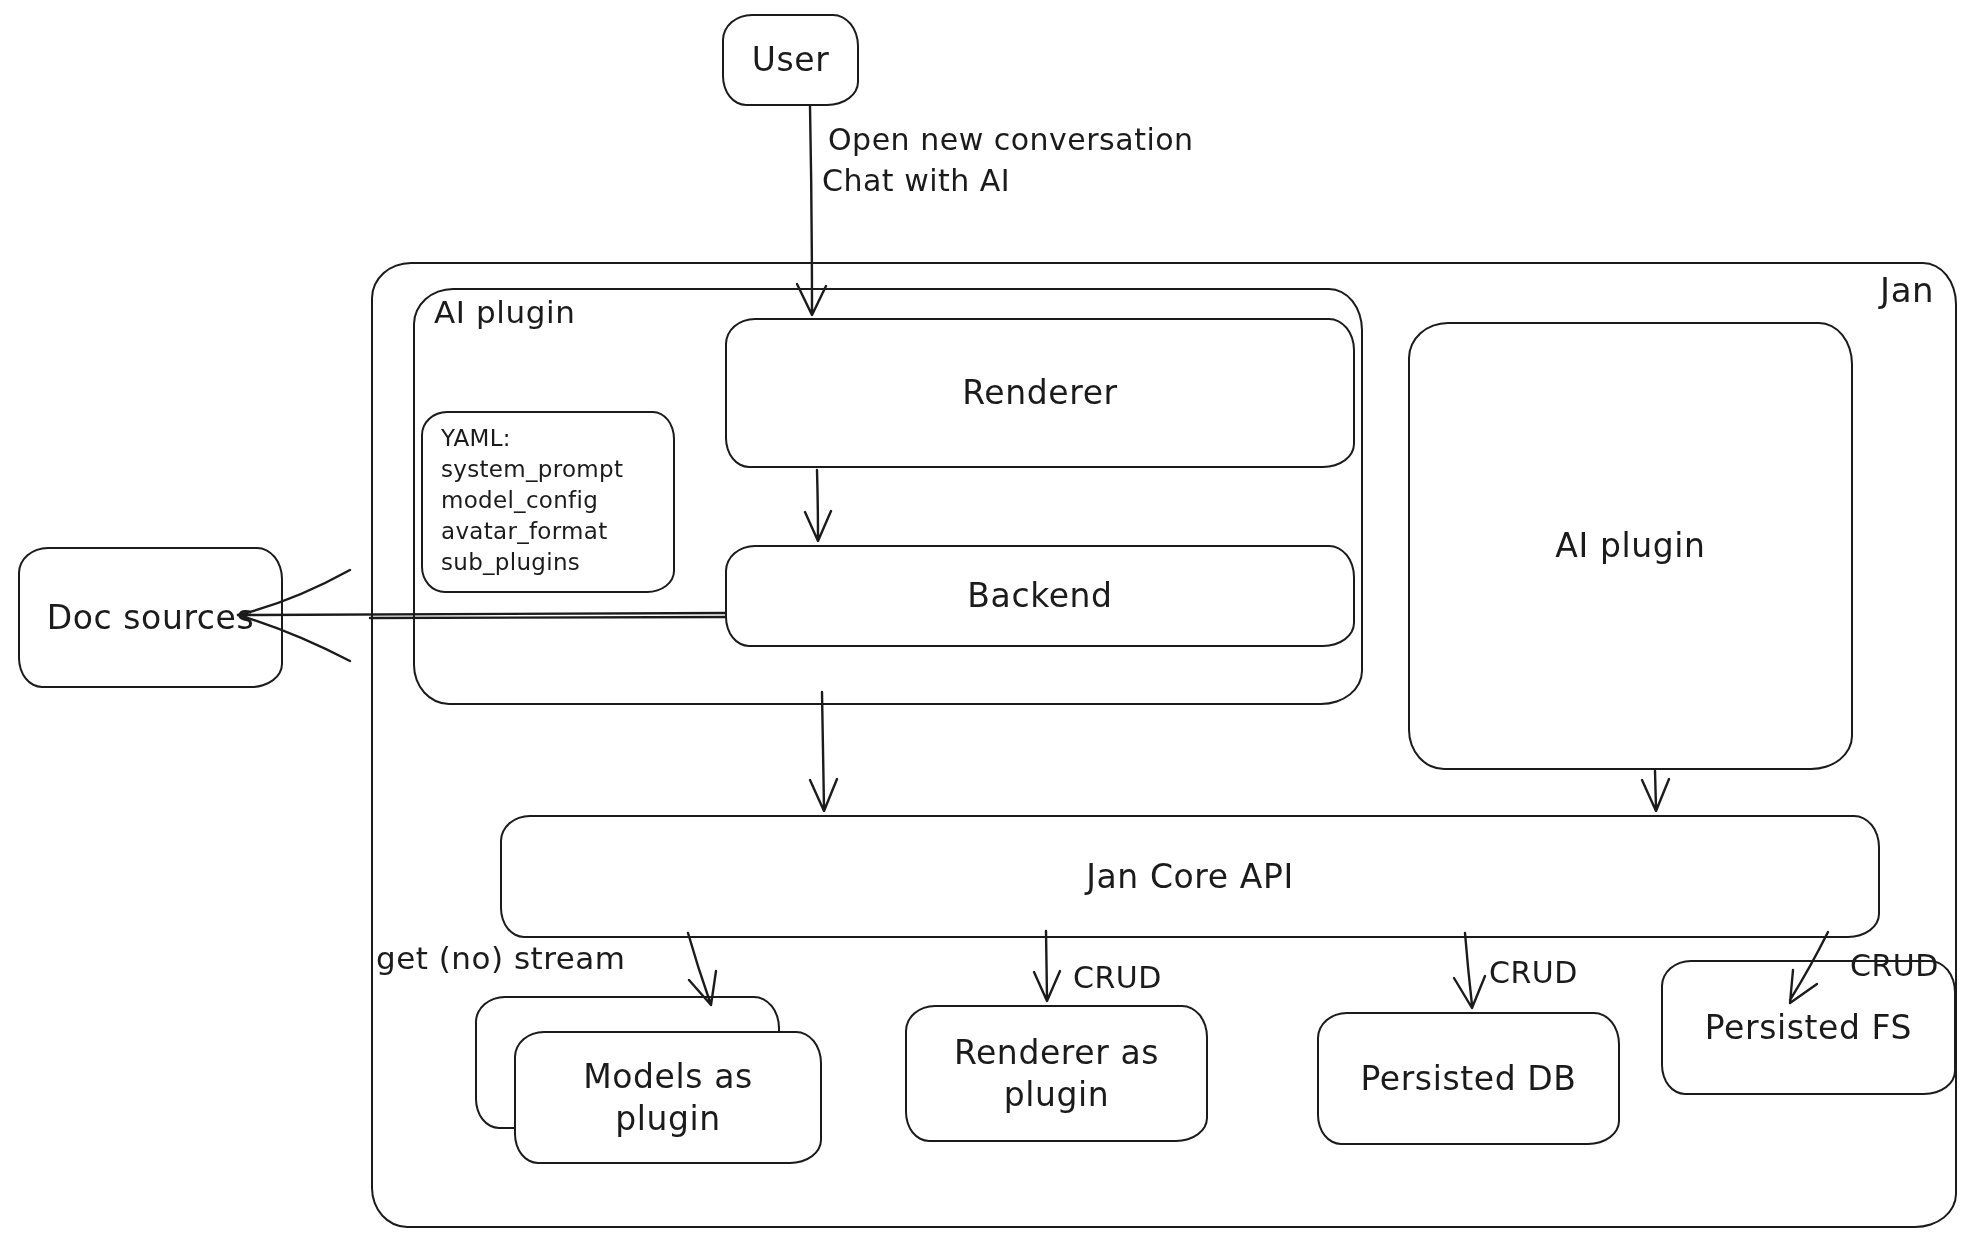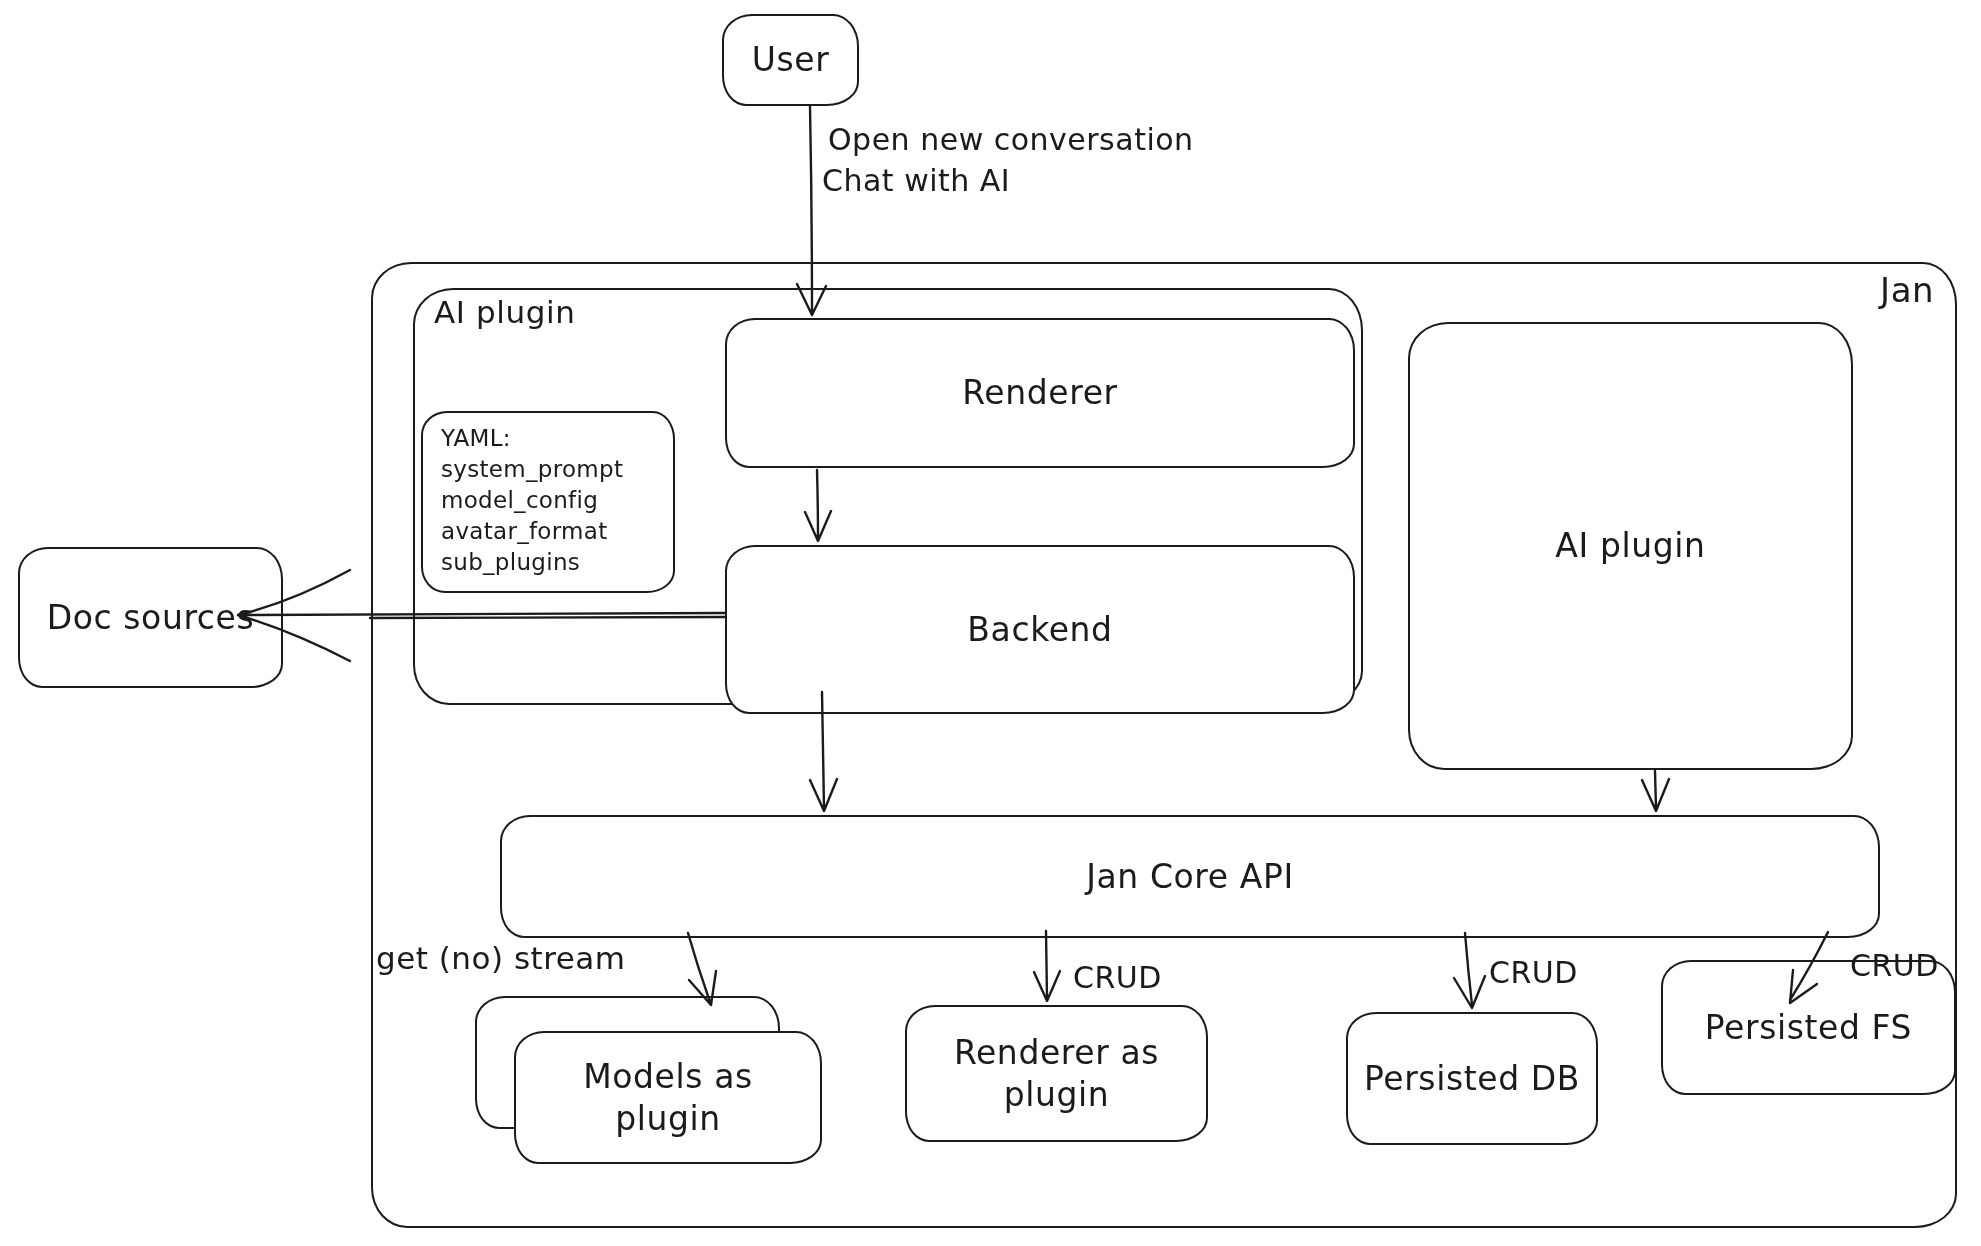--- a/index.html
+++ b/index.html
@@ -89,21 +89,21 @@
     <div>system_prompt</div>
     <div>model_config</div>
     <div>avatar_format</div>
     <div>sub_plugins</div>
   </div>
 
   <div class="box r1 node-label" style="left:725px;top:318px;width:630px;height:150px;">
     <span>Renderer</span>
   </div>
 
-  <div class="box r1 node-label" style="left:725px;top:545px;width:630px;height:169px;">
+  <div class="box r1 node-label" style="left:725px;top:545px;width:630px;height:102px;">
     <span>Backend</span>
   </div>
 
   <div class="box r1 node-label" style="left:18px;top:547px;width:265px;height:141px;">
     <span>Doc sources</span>
   </div>
 
   <div class="box r2 node-label" style="left:1408px;top:322px;width:445px;height:448px;">
     <span>AI plugin</span>
   </div>
@@ -114,21 +114,21 @@
 
   <div class="box r1" style="left:475px;top:996px;width:305px;height:133px;"></div>
   <div class="box r1 node-label" style="left:514px;top:1031px;width:308px;height:133px;">
     <span style="display:block;width:200px;">Models as plugin</span>
   </div>
 
   <div class="box r1 node-label" style="left:905px;top:1005px;width:303px;height:137px;">
     <span style="display:block;width:230px;">Renderer as plugin</span>
   </div>
 
-  <div class="box r1 node-label" style="left:1317px;top:1012px;width:252px;height:133px;margin-left:29px;">
+  <div class="box r1 node-label" style="left:1317px;top:1012px;width:303px;height:133px;">
     <span>Persisted DB</span>
   </div>
 
   <div class="box r1 node-label" style="left:1661px;top:960px;width:295px;height:135px;">
     <span>Persisted FS</span>
   </div>
 
   <svg class="arrows" viewBox="0 0 1981 1246">
 
     <path d="M810,106 Q812,210 812,312 M797,284 L812,315 L826,286"></path>

